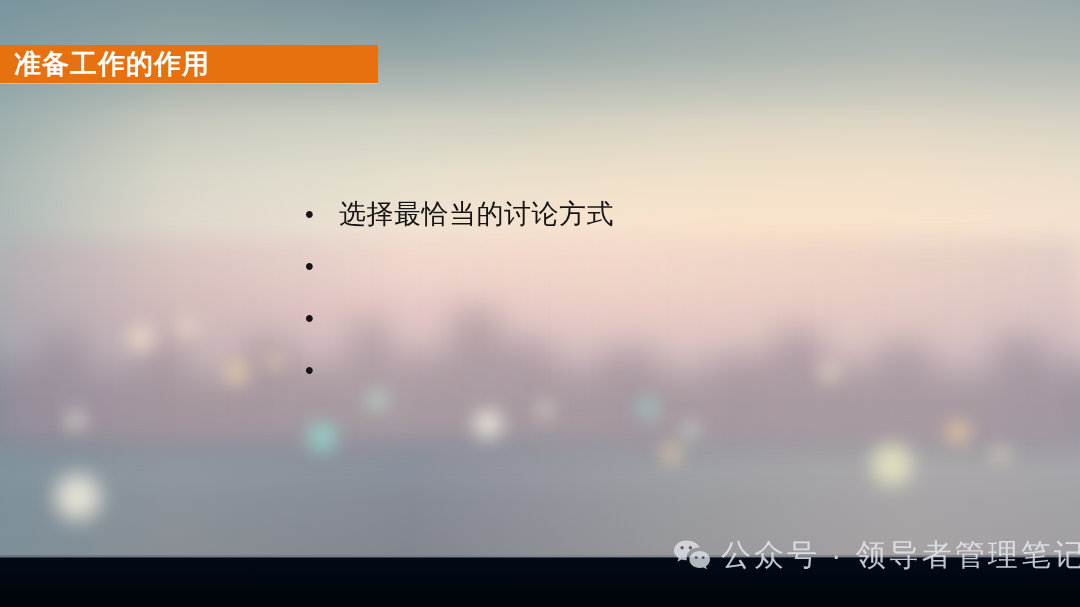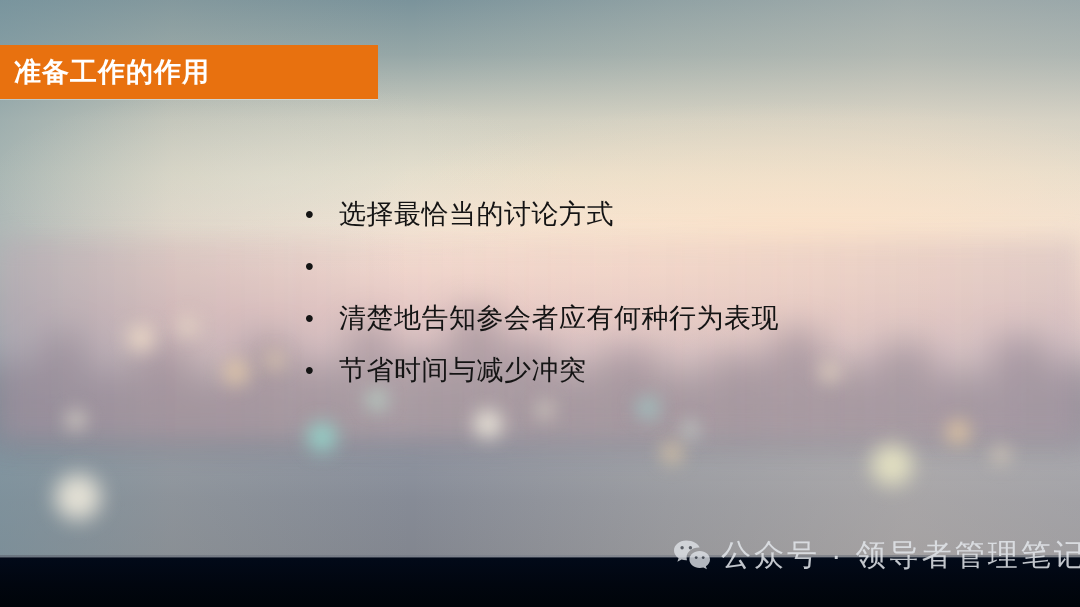--- a/index.html
+++ b/index.html
@@ -80,21 +80,21 @@
     content: ""; position: absolute; left: 0; right: 0; top: -2px; height: 3px;
     background: linear-gradient(to right, rgba(90,96,108,.55), rgba(120,126,138,.45), rgba(80,88,100,.5));
   }
   
   .bokeh { position: absolute; border-radius: 50%; filter: blur(9px); }
 
   
   .title-banner {
     position: absolute;
     left: 0; top: 45px;
-    width: 378px; height: 54px;
+    width: 378px; height: 38px;
     background: #e8710f;
     display: flex; align-items: center;
     box-shadow: 0 1px 0 rgba(255,255,255,.35);
   }
   .title-text {
     margin-left: 14px;
     color: #ffffff;
     font-size: 27px;
     font-weight: bold;
     letter-spacing: 1px;
@@ -211,26 +211,24 @@
       <span class="bullet-dot">•</span>
       <span class="bullet-label">选择最恰当的讨论方式</span>
     </div>
 
     <div class="bullet-row">
       <span class="bullet-dot">•</span>
     </div>
 
     <div class="bullet-row">
       <span class="bullet-dot">•</span>
-      <span class="bullet-label">清楚地告知参会者应有何种行为表现</span>
-    </div>
-
-    <div class="bullet-row">
-      <span class="bullet-dot">•</span>
-      <span class="bullet-label">节省时间与减少冲突</span>
+    </div>
+
+    <div class="bullet-row">
+      <span class="bullet-dot">•</span>
     </div>
 
   </div>
 
   <div class="watermark">
     <span class="wechat-icon">
       <svg viewBox="0 0 40 34" width="40" height="34" aria-hidden="true">
         <g fill="#dfe2e7">
           <path d="M14.2 2.4C7.4 2.4 2 6.9 2 12.4c0 3.1 1.8 5.9 4.6 7.7l-1.2 3.6 4.2-2.1c1.4.4 2.9.6 4.6.6h.8c-.3-.8-.4-1.7-.4-2.6 0-5.5 5.4-10 12.1-10h.9C26.7 6 21 2.4 14.2 2.4z"></path>
           <circle cx="10.1" cy="9.8" r="1.7" fill="#4a4f58"></circle>

